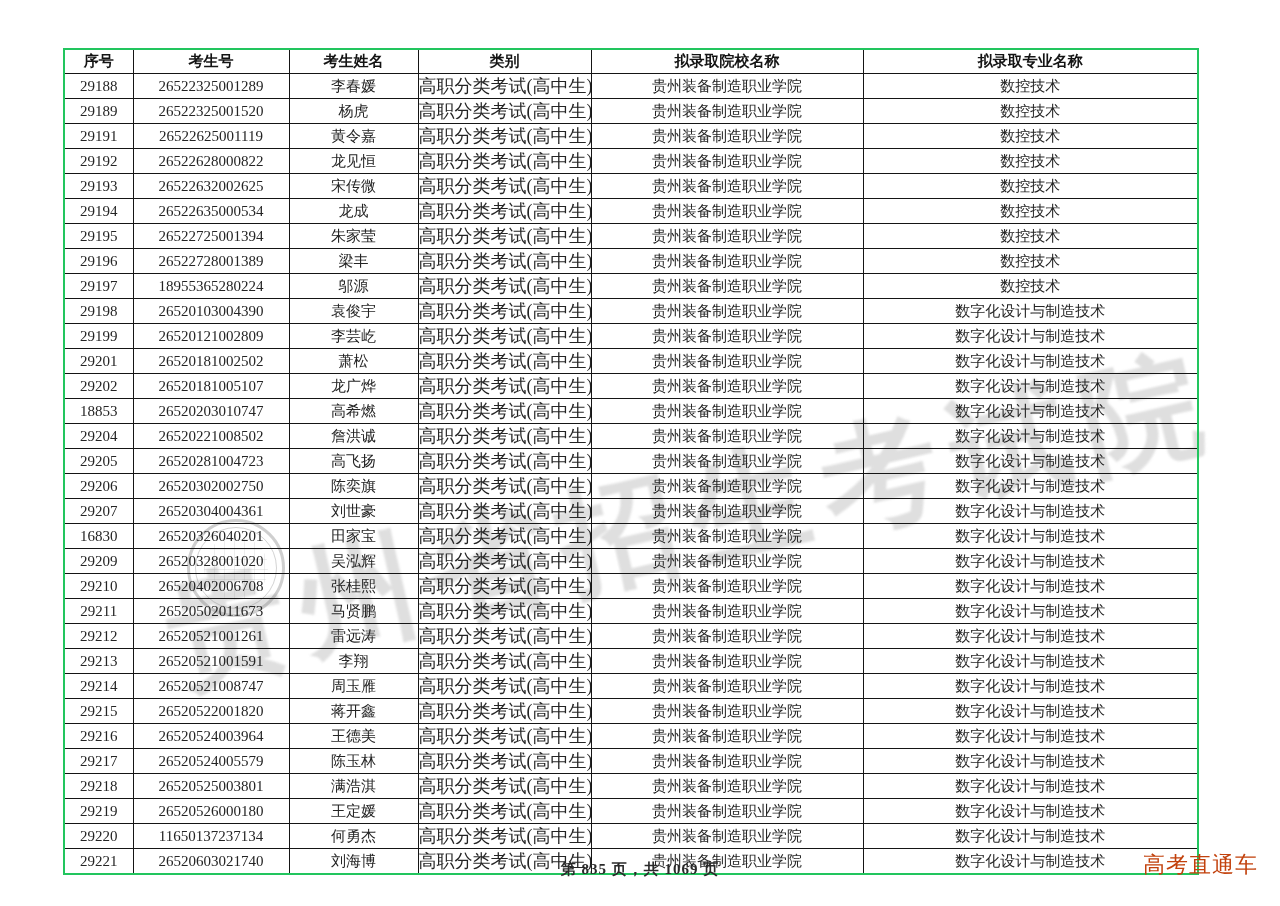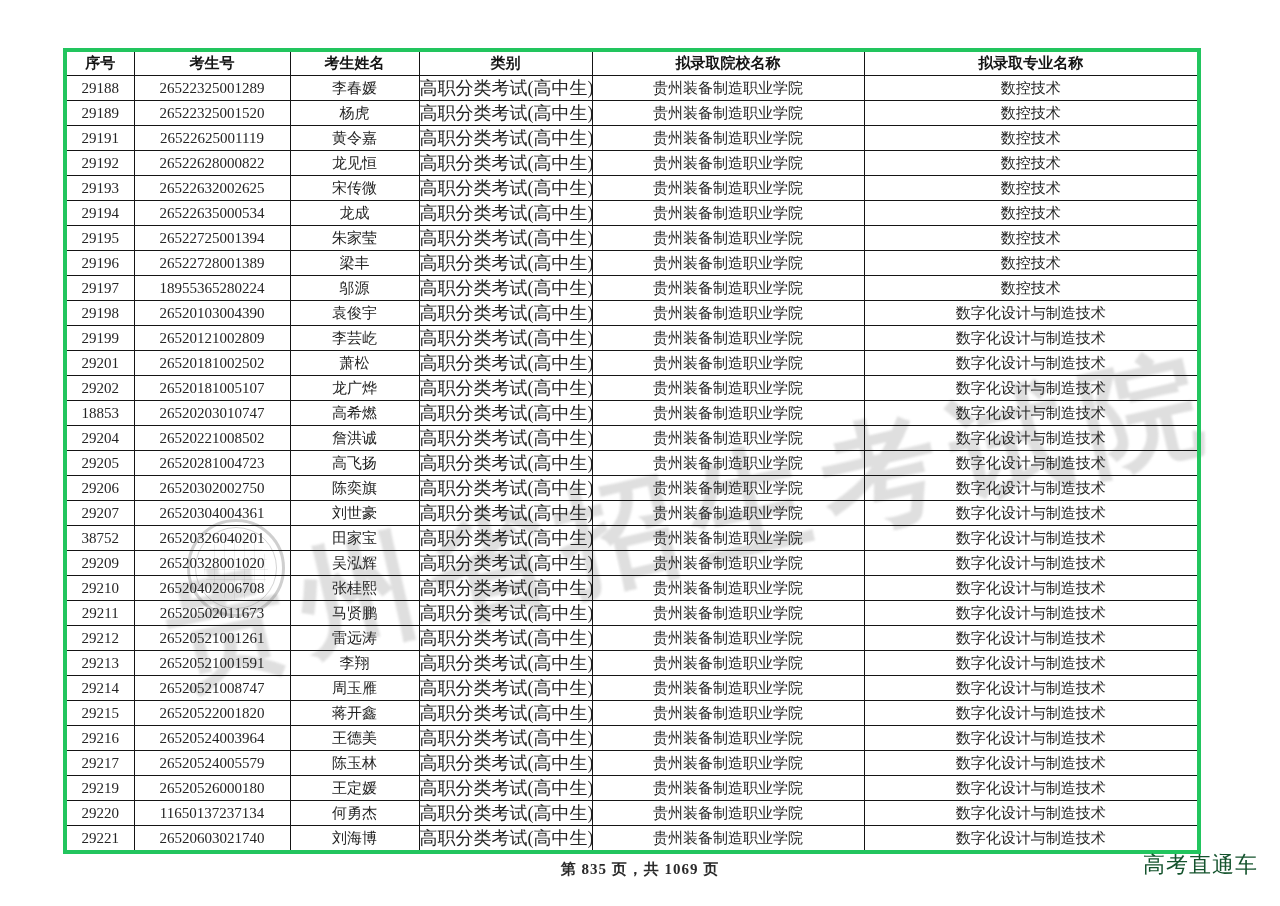--- a/index.html
+++ b/index.html
@@ -62,21 +62,21 @@
     background: transparent;
   }
   th, td {
     border: 1px solid #151515;
     text-align: center;
     vertical-align: middle;
     padding: 0;
     overflow: hidden;
     white-space: nowrap;
   }
-  table { border: 4px solid #22c55e; }
+  table { border: 2px solid #22c55e; }
   thead th {
     height: 23px;
     font-family: "Liberation Sans", "DejaVu Sans", sans-serif;
     font-weight: 700;
     font-size: 15px;
     color: #141414;
   }
   tbody td {
     height: 21px;
     font-size: 15px;
@@ -100,21 +100,21 @@
     color: #2a2a2a;
     z-index: 1;
     letter-spacing: 1px;
     font-weight: bold;
   }
   .brand {
     position: absolute;
     right: 22px; top: 850px;
     font-family: "Liberation Sans", "DejaVu Sans", sans-serif;
     font-size: 22px;
-    color: #14532d;
+    color: #c2410c;
     z-index: 1;
     letter-spacing: 1px;
   }
 </style>
 </head>
 <body>
 
 <div class="page" data-name="document-page">
 
   <div class="wm-layer" data-name="watermark-layer">
@@ -281,21 +281,21 @@
           </tr>
           <tr data-name="table-row">
             <td data-name="cell-serial">29207</td>
             <td data-name="cell-candidate-no">26520304004361</td>
             <td data-name="cell-name">刘世豪</td>
             <td data-name="cell-category">高职分类考试(高中生)</td>
             <td data-name="cell-institution">贵州装备制造职业学院</td>
             <td data-name="cell-major">数字化设计与制造技术</td>
           </tr>
           <tr data-name="table-row">
-            <td data-name="cell-serial">38752</td>
+            <td data-name="cell-serial">16830</td>
             <td data-name="cell-candidate-no">26520326040201</td>
             <td data-name="cell-name">田家宝</td>
             <td data-name="cell-category">高职分类考试(高中生)</td>
             <td data-name="cell-institution">贵州装备制造职业学院</td>
             <td data-name="cell-major">数字化设计与制造技术</td>
           </tr>
           <tr data-name="table-row">
             <td data-name="cell-serial">29209</td>
             <td data-name="cell-candidate-no">26520328001020</td>
             <td data-name="cell-name">吴泓辉</td>
@@ -361,20 +361,28 @@
           </tr>
           <tr data-name="table-row">
             <td data-name="cell-serial">29217</td>
             <td data-name="cell-candidate-no">26520524005579</td>
             <td data-name="cell-name">陈玉林</td>
             <td data-name="cell-category">高职分类考试(高中生)</td>
             <td data-name="cell-institution">贵州装备制造职业学院</td>
             <td data-name="cell-major">数字化设计与制造技术</td>
           </tr>
           <tr data-name="table-row">
+            <td data-name="cell-serial">29218</td>
+            <td data-name="cell-candidate-no">26520525003801</td>
+            <td data-name="cell-name">满浩淇</td>
+            <td data-name="cell-category">高职分类考试(高中生)</td>
+            <td data-name="cell-institution">贵州装备制造职业学院</td>
+            <td data-name="cell-major">数字化设计与制造技术</td>
+          </tr>
+          <tr data-name="table-row">
             <td data-name="cell-serial">29219</td>
             <td data-name="cell-candidate-no">26520526000180</td>
             <td data-name="cell-name">王定媛</td>
             <td data-name="cell-category">高职分类考试(高中生)</td>
             <td data-name="cell-institution">贵州装备制造职业学院</td>
             <td data-name="cell-major">数字化设计与制造技术</td>
           </tr>
           <tr data-name="table-row">
             <td data-name="cell-serial">29220</td>
             <td data-name="cell-candidate-no">11650137237134</td>

